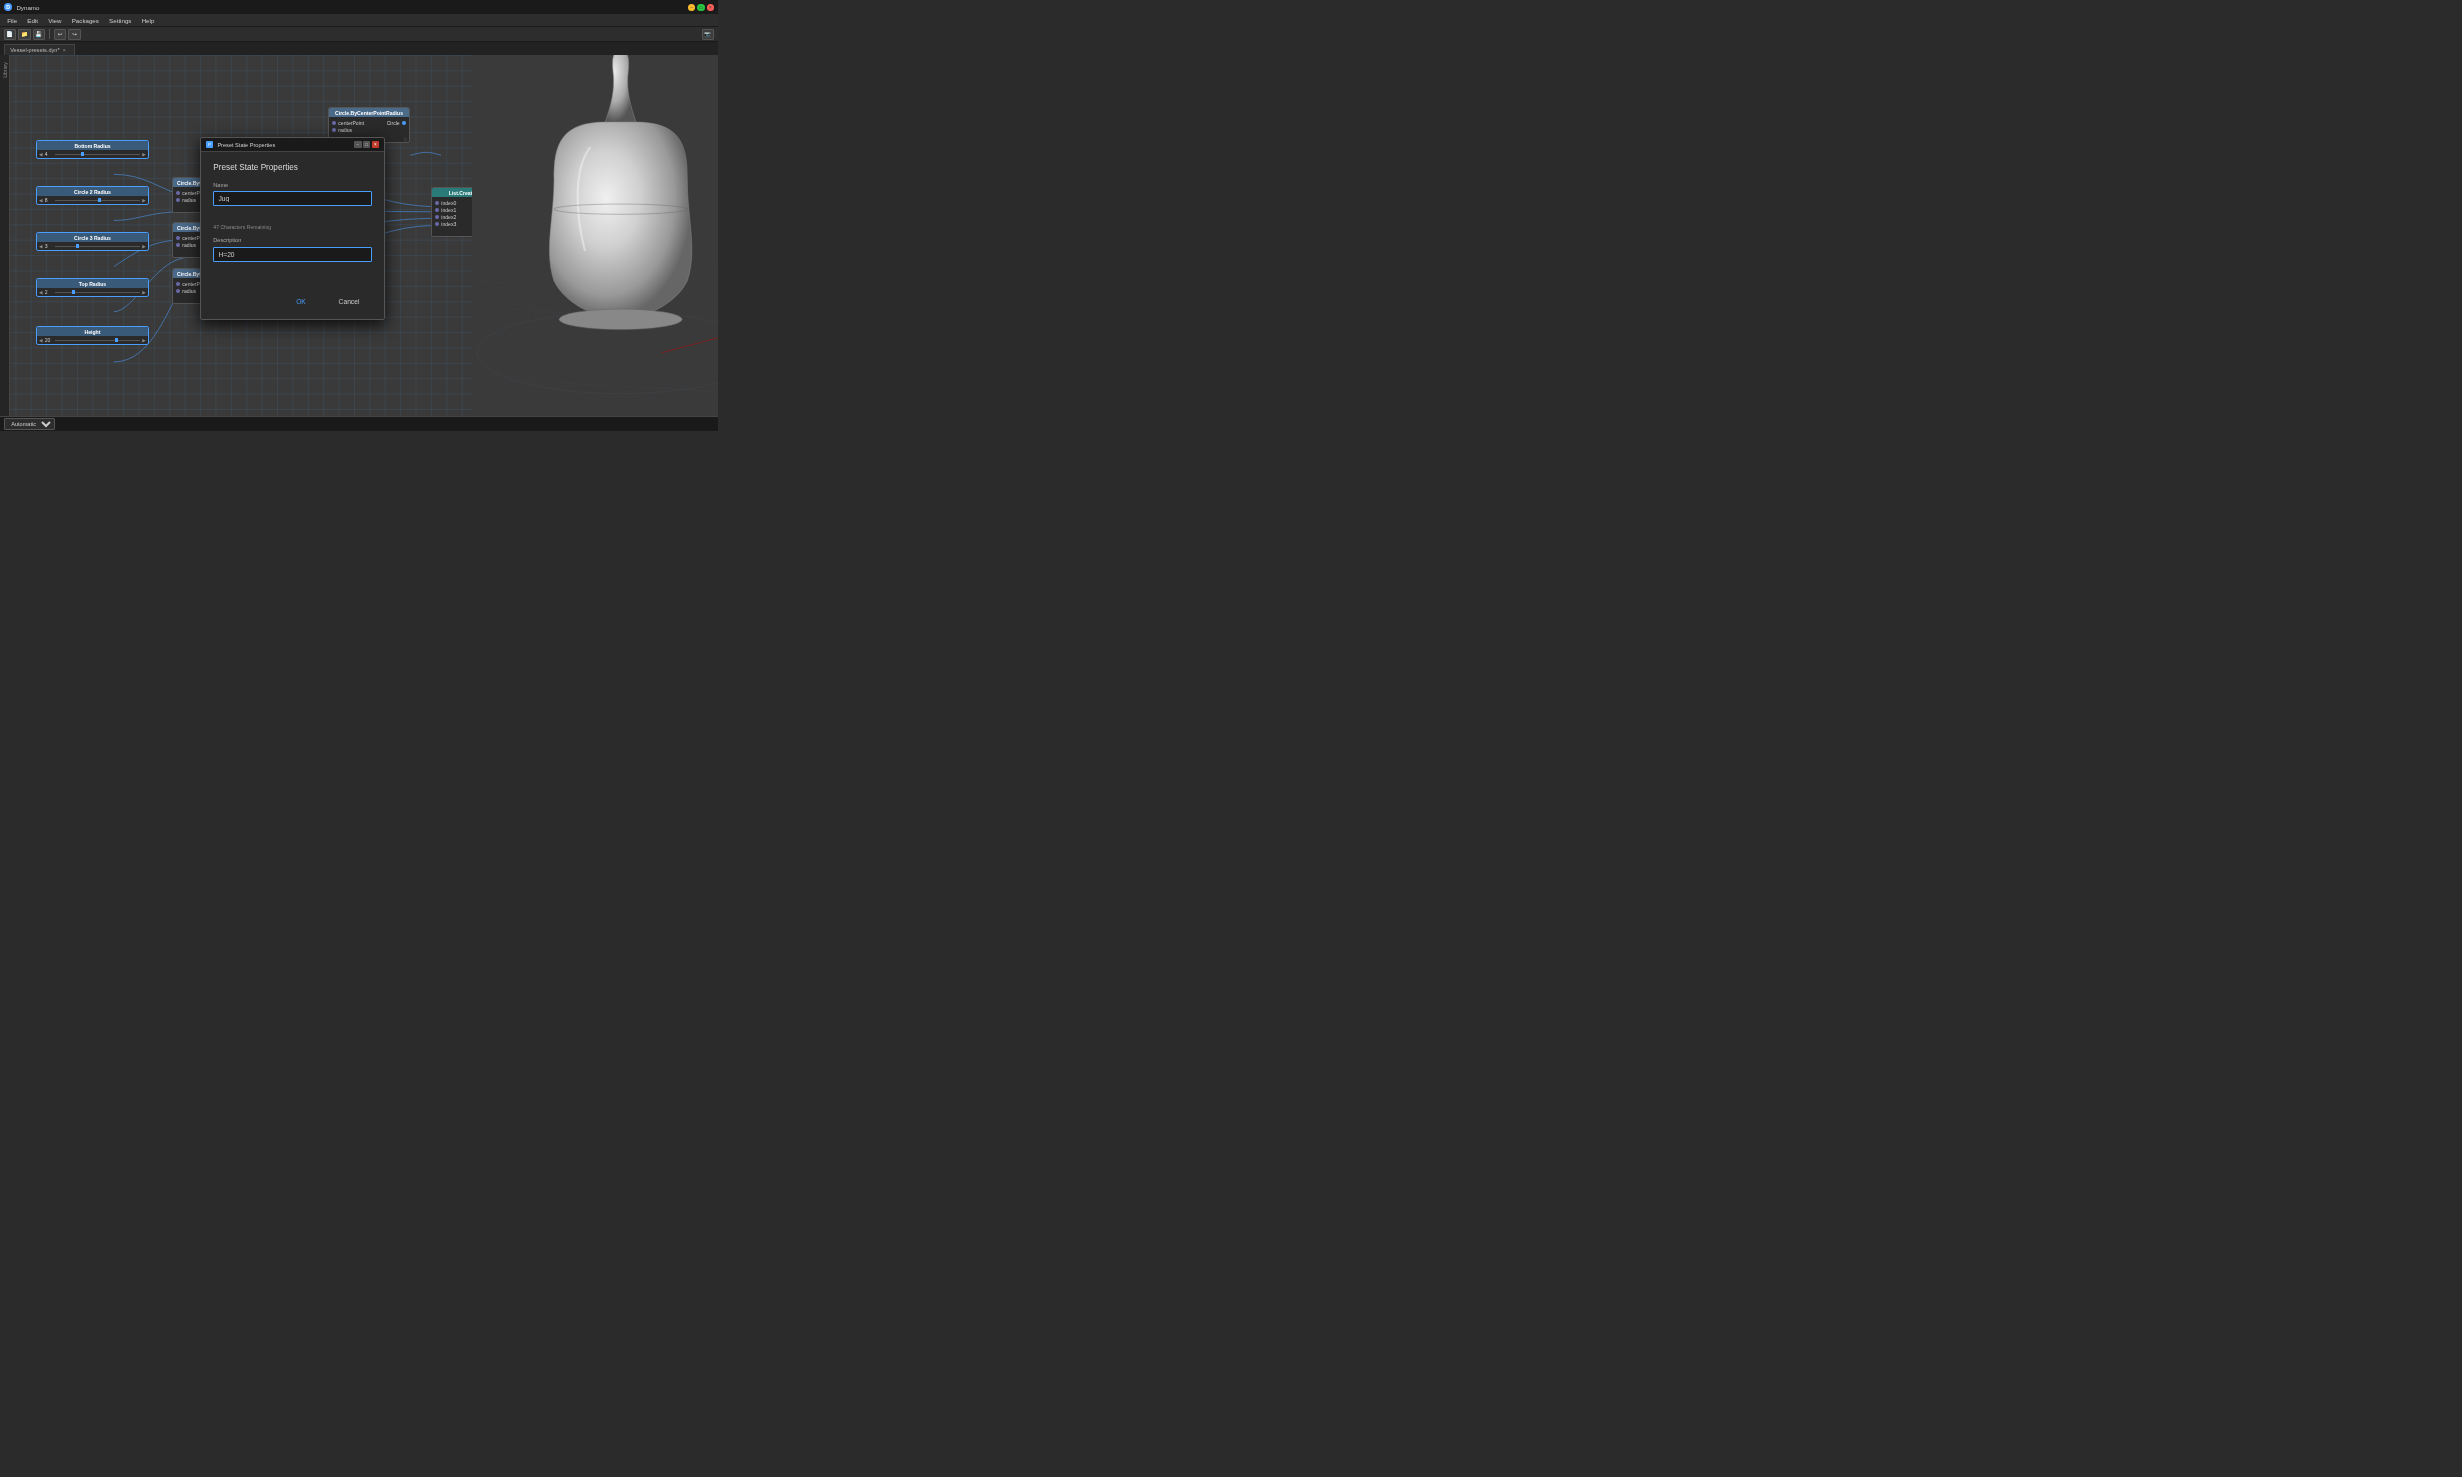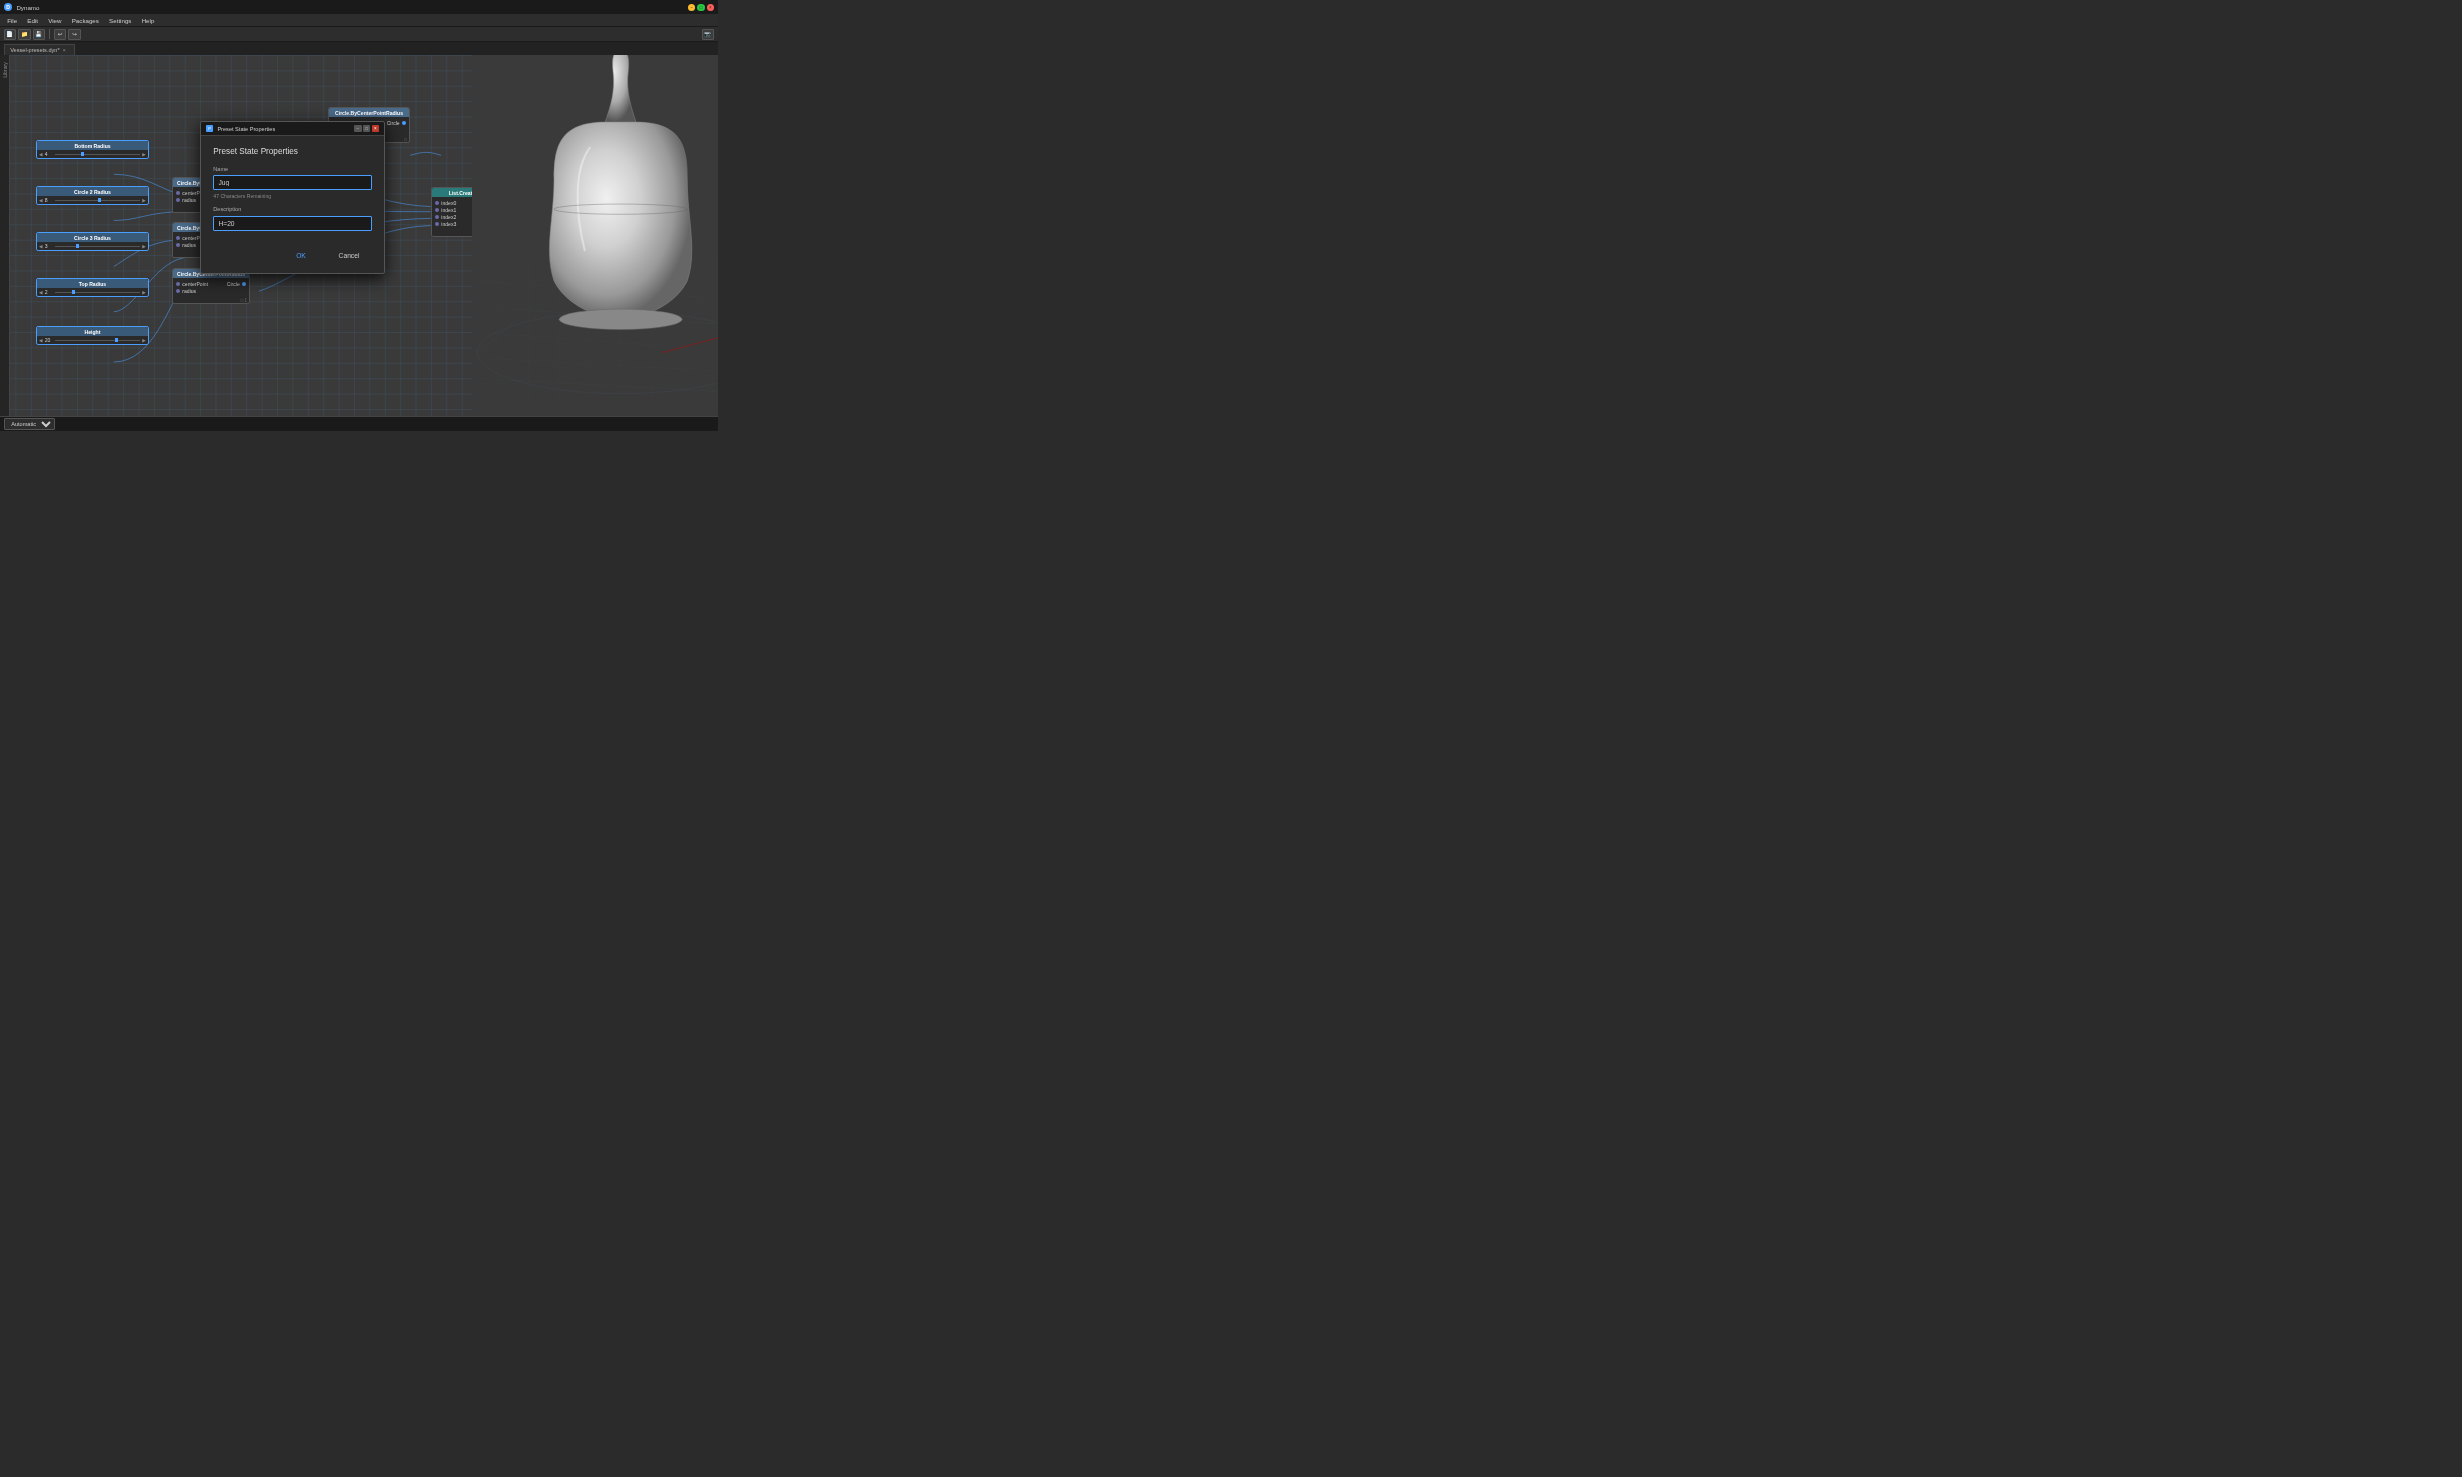--- a/index.html
+++ b/index.html
@@ -287,21 +287,21 @@
       border: 0.5px solid #555;
       color: #ccc;
       padding: 1px 2.1px;
       font-size: 5.6px;
       border-radius: 1px;
     }
 
     
     #preset-dialog {
       position: absolute;
-      left: 200px; top: 66px;
+      left: 200px; top: 82px;
       width: 185px;
       background: #2a2a2a;
       border: 0.5px solid #555;
       border-radius: 2.1px;
       box-shadow: 0 4.1px 16.4px rgba(0,0,0,0.8);
       z-index: 300;
     }
     #preset-dialog .dialog-titlebar {
       background: #1a1a1a;
       padding: 3.1px 5.1px;
@@ -339,21 +339,21 @@
       margin-bottom: 3.1px;
     }
     .form-input {
       width: 100%;
       background: #1a1a1a;
       border: 1px solid #4a9eff;
       border-radius: 1px;
       padding: 3.1px 4.1px;
       color: #ccc;
       font-size: 6.7px;
-      margin-bottom: 3px;
+      margin-bottom: 18px;
       outline: none;
     }
     .char-remaining {
       font-size: 5.1px; color: #888;
       margin-bottom: 7.2px;
     }
     .dialog-buttons {
       display: flex;
       justify-content: flex-end;
       gap: 8.2px;

